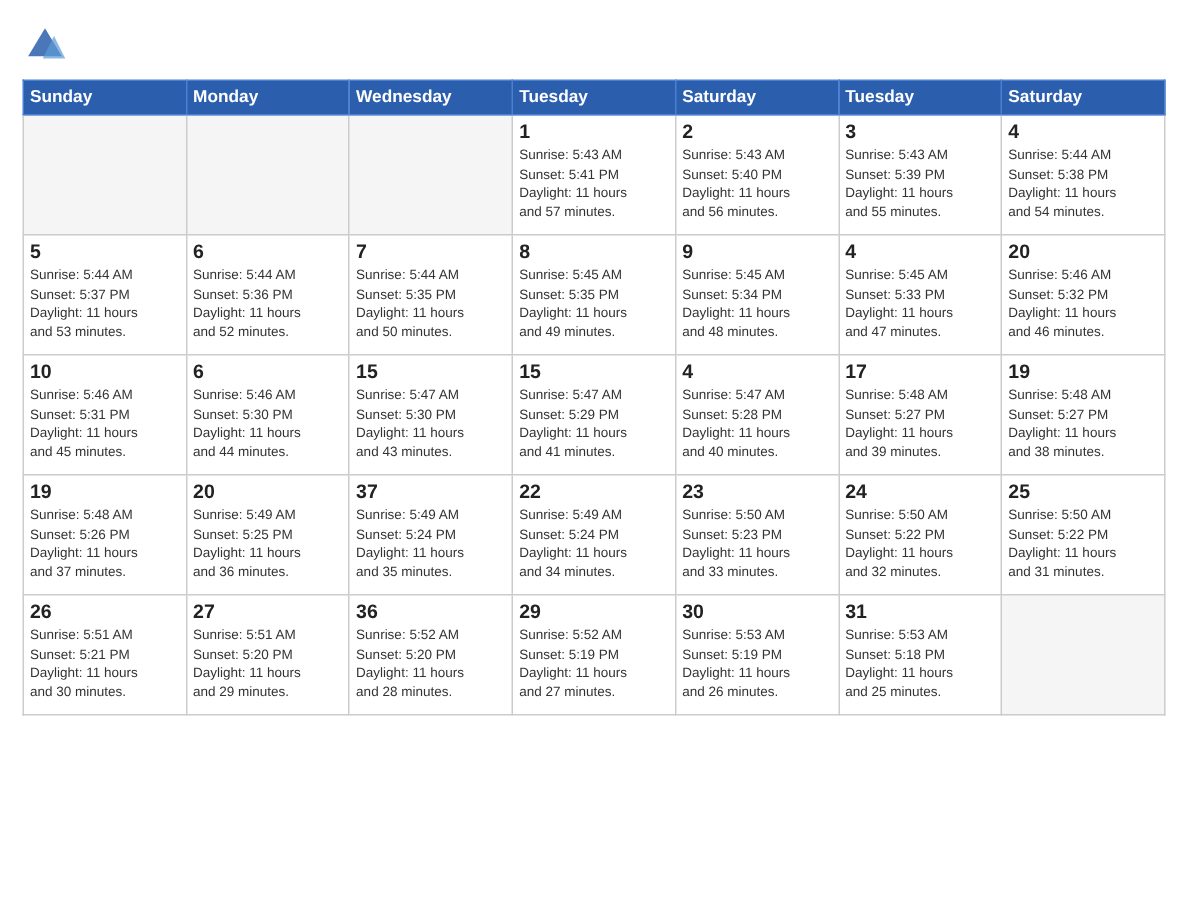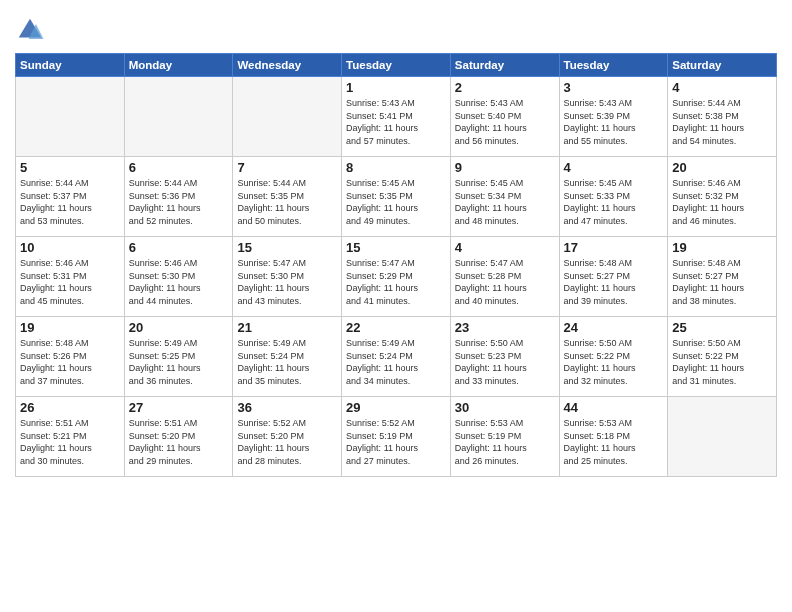--- a/index.html
+++ b/index.html
@@ -282,21 +282,21 @@
 and 37 minutes.</div>
           </td>
           <td>
             <span class="day-num">20</span>
             <div class="cell-text" style="white-space: pre-line;">Sunrise: 5:49 AM
 Sunset: 5:25 PM
 Daylight: 11 hours
 and 36 minutes.</div>
           </td>
           <td>
-            <span class="day-num">21</span>
+            <span class="day-num">37</span>
             <div class="cell-text" style="white-space: pre-line;">Sunrise: 5:49 AM
 Sunset: 5:24 PM
 Daylight: 11 hours
 and 35 minutes.</div>
           </td>
           <td>
             <span class="day-num">22</span>
             <div class="cell-text" style="white-space: pre-line;">Sunrise: 5:49 AM
 Sunset: 5:24 PM
 Daylight: 11 hours
@@ -354,21 +354,21 @@
 and 27 minutes.</div>
           </td>
           <td>
             <span class="day-num">30</span>
             <div class="cell-text" style="white-space: pre-line;">Sunrise: 5:53 AM
 Sunset: 5:19 PM
 Daylight: 11 hours
 and 26 minutes.</div>
           </td>
           <td>
-            <span class="day-num">44</span>
+            <span class="day-num">31</span>
             <div class="cell-text" style="white-space: pre-line;">Sunrise: 5:53 AM
 Sunset: 5:18 PM
 Daylight: 11 hours
 and 25 minutes.</div>
           </td>
           <td class="empty"></td>
         </tr>
       </tbody>
   </table>
 </div>

